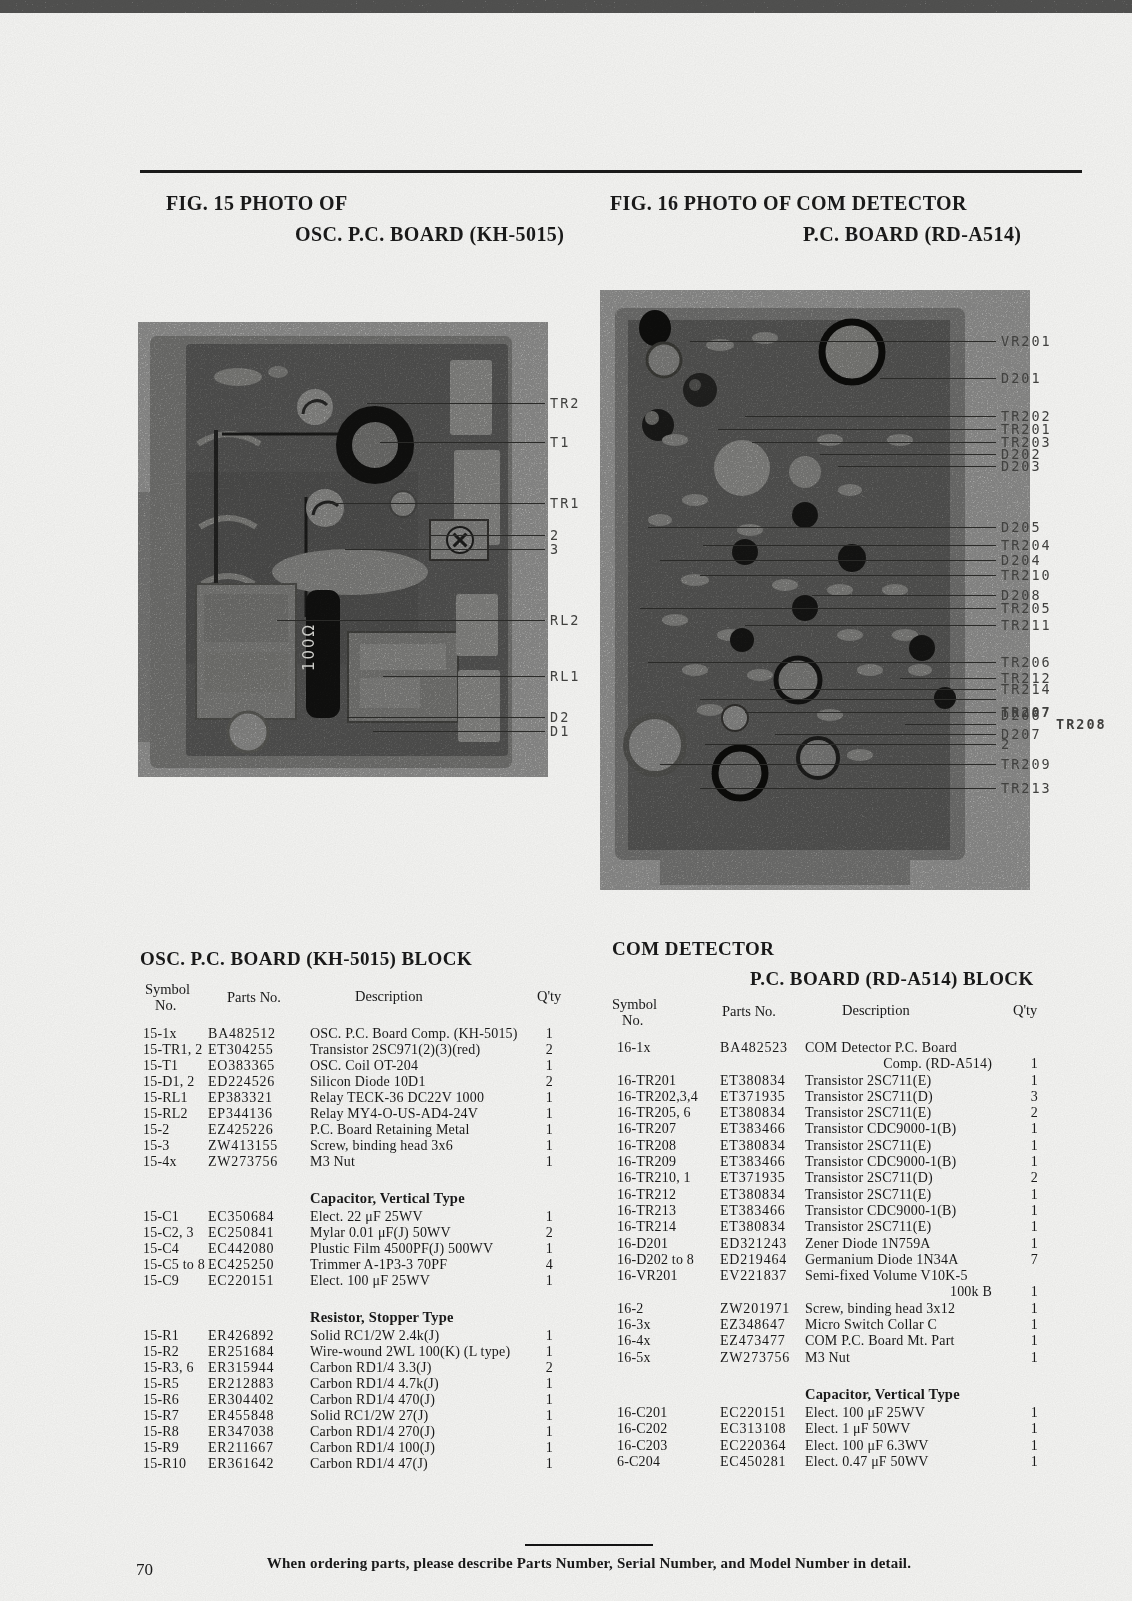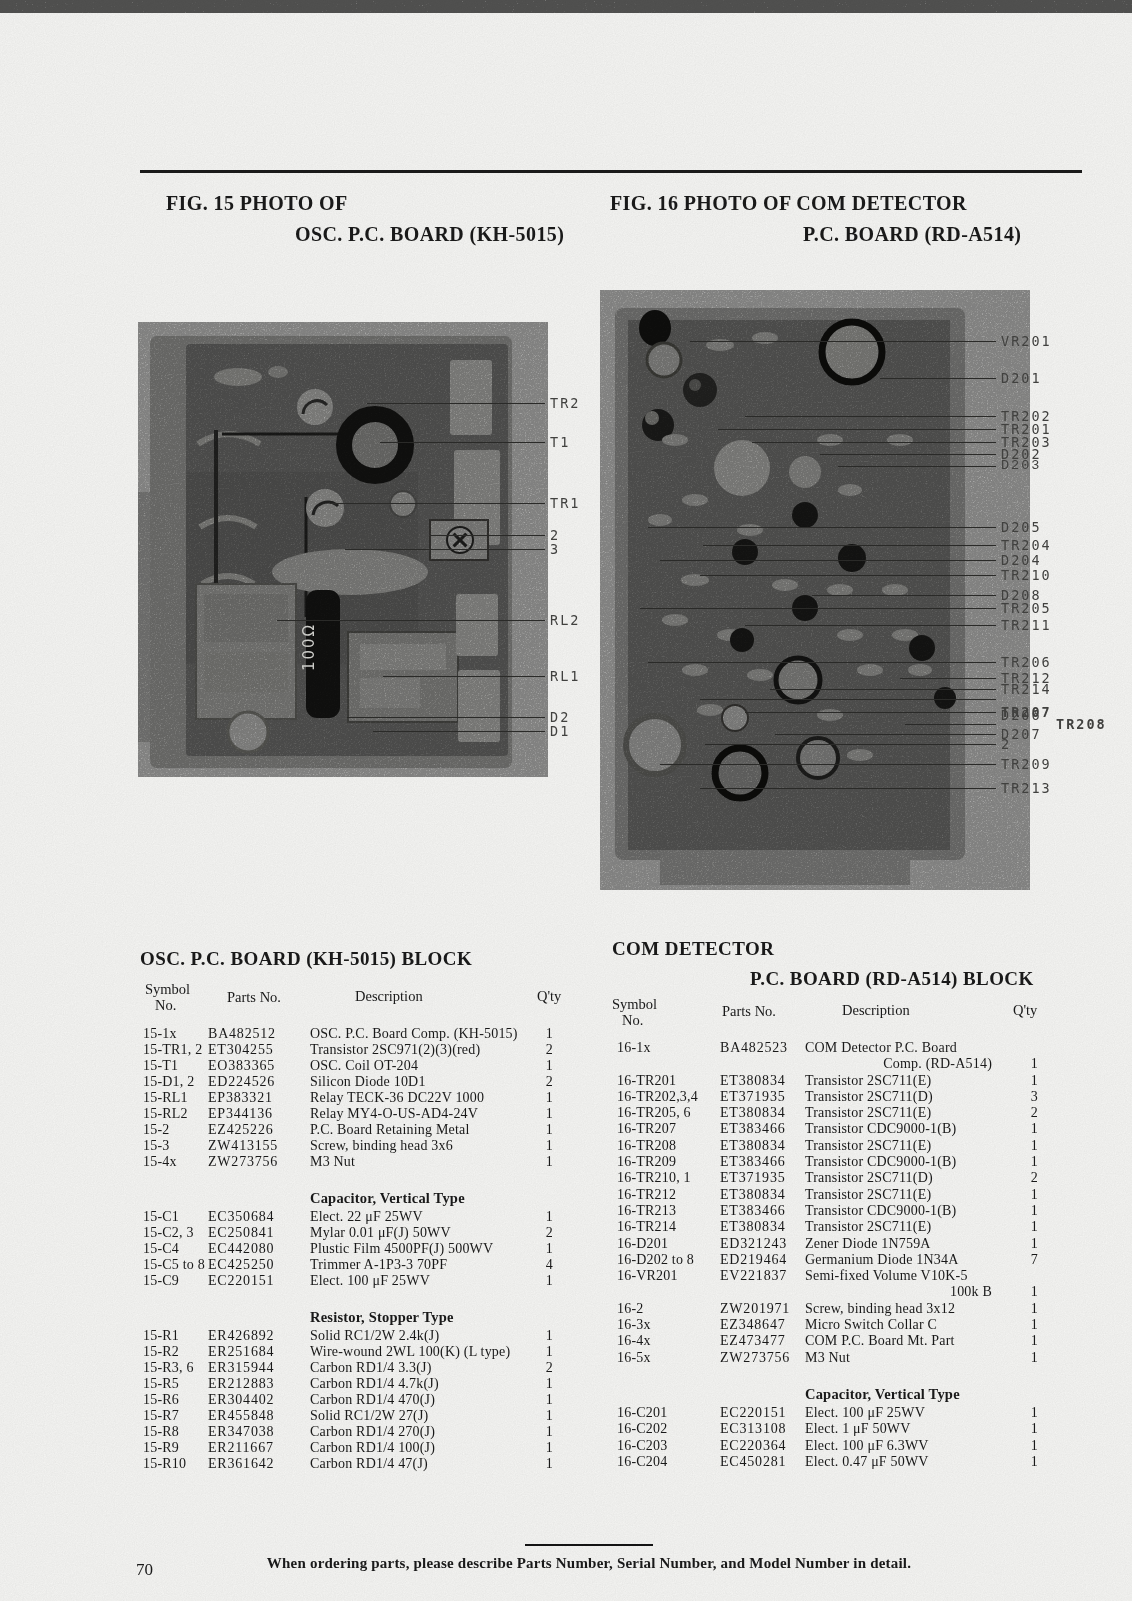--- a/index.html
+++ b/index.html
@@ -220,21 +220,21 @@
       <div class="leader" style="left: 718px; top: 429px; width: 278px;"></div>
       <div class="callout-label" style="left: 1001px; top: 421px;">TR201</div>
 
       <div class="leader" style="left: 752px; top: 442px; width: 244px;"></div>
       <div class="callout-label" style="left: 1001px; top: 434px;">TR203</div>
 
       <div class="leader" style="left: 820px; top: 454px; width: 176px;"></div>
       <div class="callout-label" style="left: 1001px; top: 446px;">D202</div>
 
       <div class="leader" style="left: 838px; top: 466px; width: 158px;"></div>
-      <div class="callout-label" style="left: 1001px; top: 458px; font-family: Liberation Mono, monospace;">D203</div>
+      <div class="callout-label" style="left: 1001px; top: 458px;">D203</div>
 
       <div class="leader" style="left: 648px; top: 527px; width: 348px;"></div>
       <div class="callout-label" style="left: 1001px; top: 519px;">D205</div>
 
       <div class="leader" style="left: 703px; top: 545px; width: 293px;"></div>
       <div class="callout-label" style="left: 1001px; top: 537px;">TR204</div>
 
       <div class="leader" style="left: 660px; top: 560px; width: 336px;"></div>
       <div class="callout-label" style="left: 1001px; top: 552px;">D204</div>
 
@@ -643,21 +643,21 @@
         </div>
 
         <div class="prow k-item">
           <span class="c-sym">16-C203</span>
           <span class="c-parts">EC220364</span>
           <span class="c-desc">Elect. 100 μF 6.3WV</span>
           <span class="c-qty">1</span>
         </div>
 
         <div class="prow k-item">
-          <span class="c-sym">16-C204</span>
+          <span class="c-sym">6-C204</span>
           <span class="c-parts">EC450281</span>
           <span class="c-desc">Elect. 0.47 μF 50WV</span>
           <span class="c-qty">1</span>
         </div>
       </div>
   </div>
 
   <div class="footer">
     <div class="fline l"></div>
     <div class="ftext">When ordering parts, please describe Parts Number, Serial Number, and Model Number in detail.</div>

